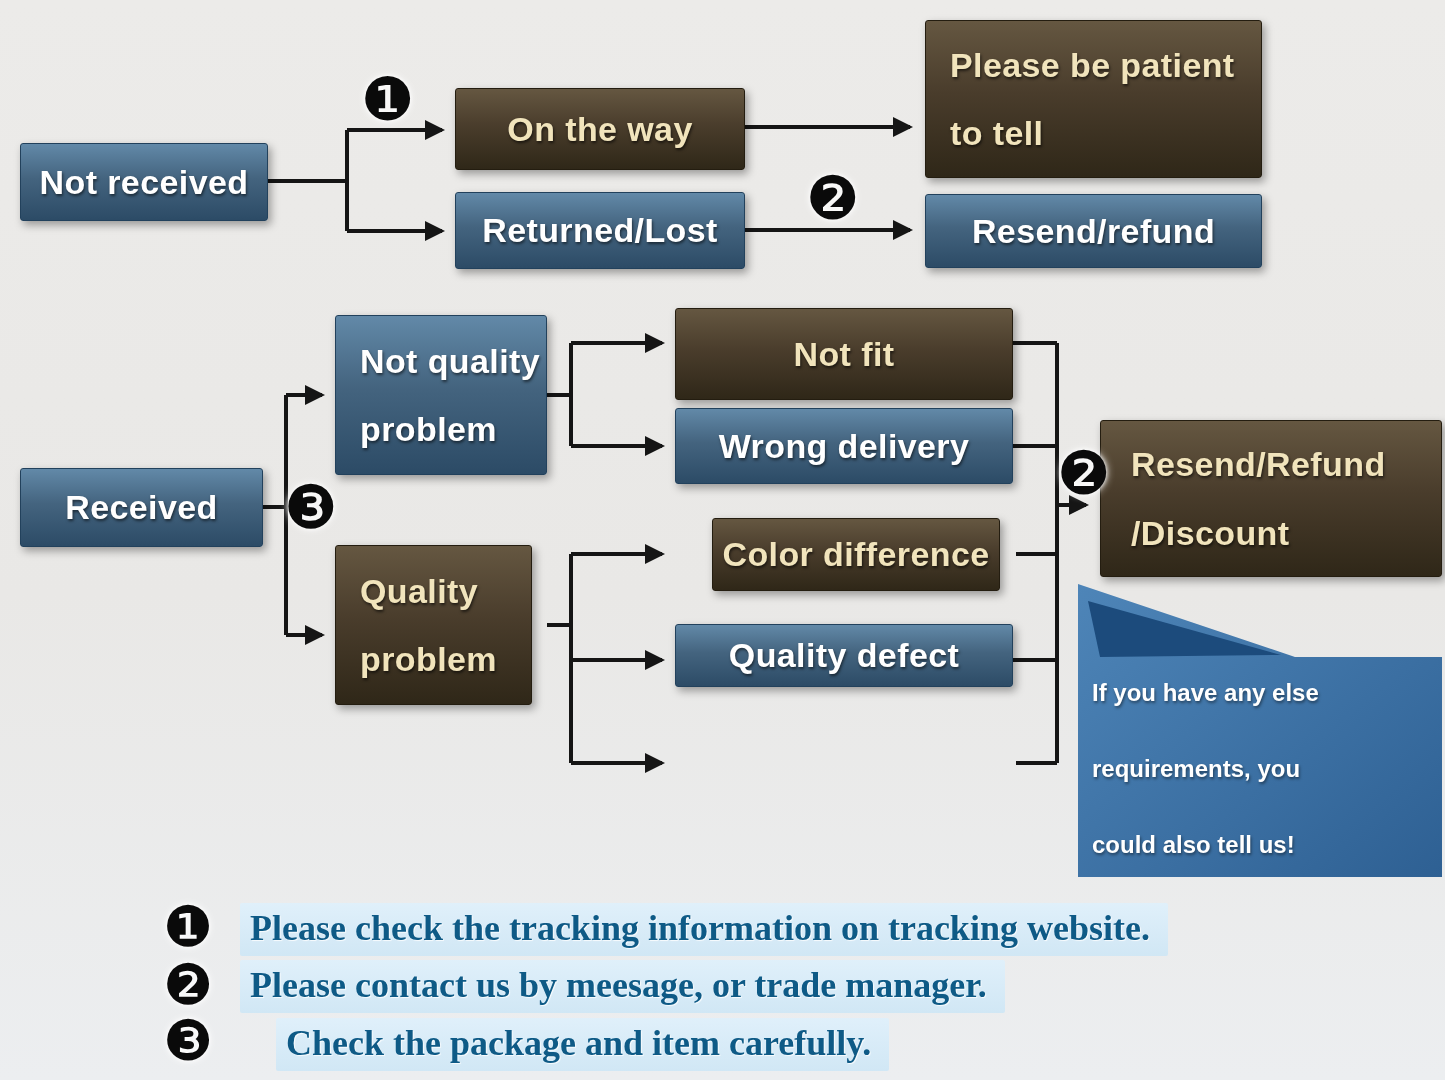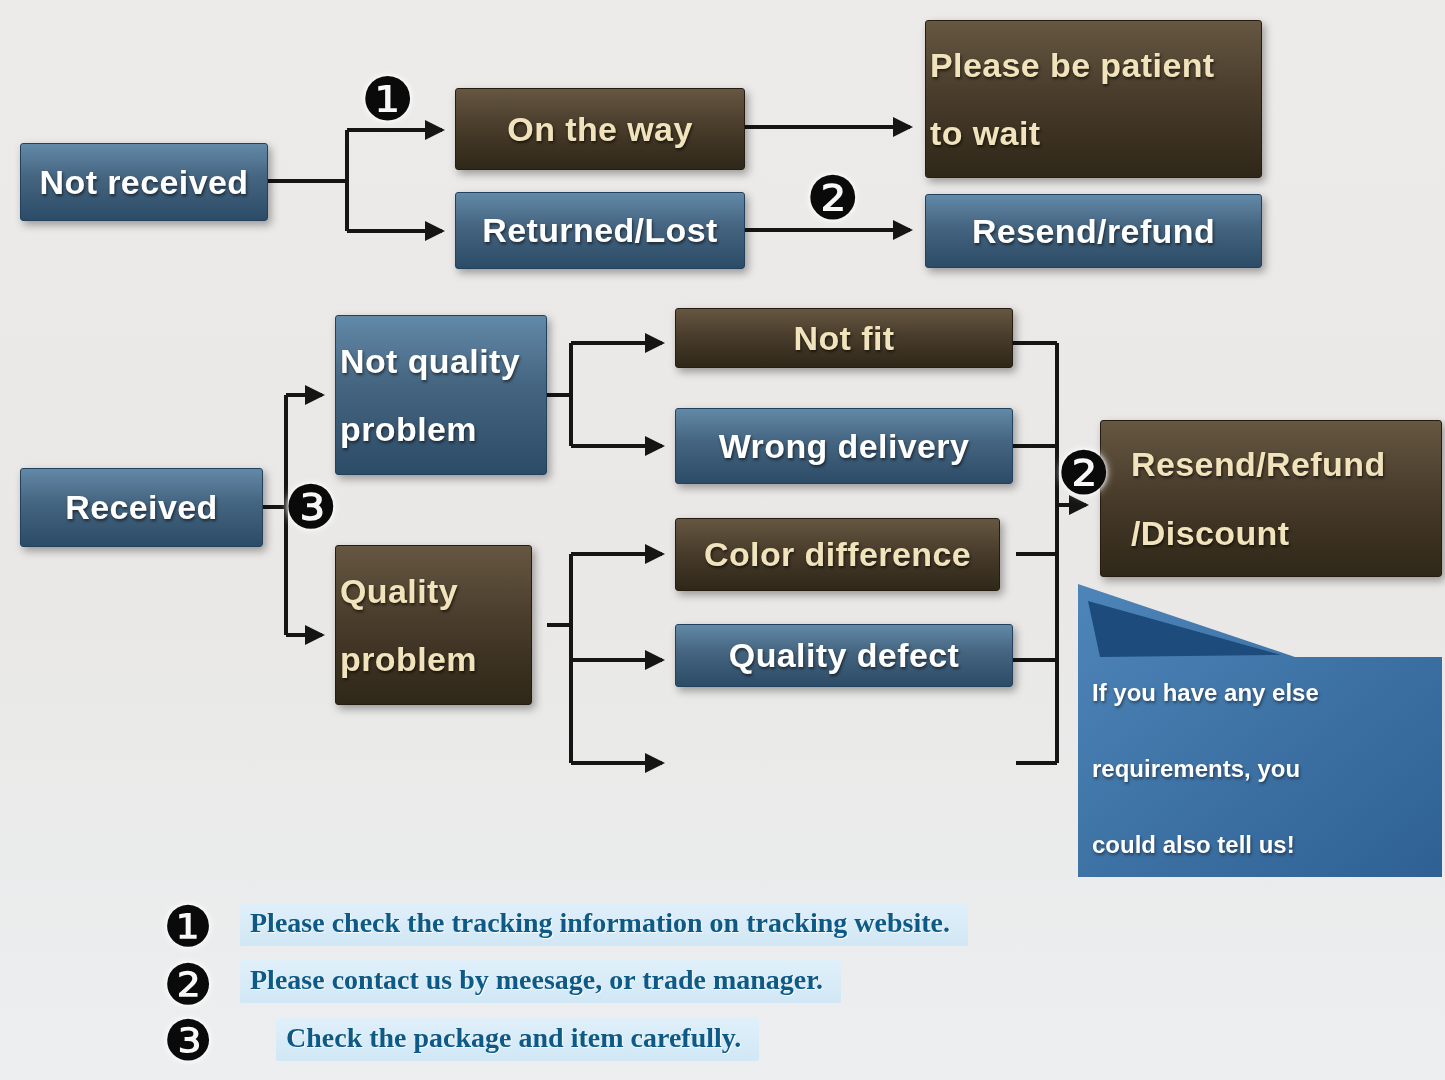--- a/index.html
+++ b/index.html
@@ -11,21 +11,21 @@
   svg.layer { position:absolute; left:0; top:0; z-index:1; }
   .ln { stroke:#151515; stroke-width:4; fill:none; }
 
   .node {
     position:absolute; box-sizing:border-box; z-index:2;
     display:flex; flex-direction:column; justify-content:center;
     font-weight:bold; font-size:34px; letter-spacing:.4px;
     border-radius:3px; box-shadow:3px 4px 9px rgba(0,0,0,.35);
   }
   .node.center { align-items:center; text-align:center; }
-  .node.left   { align-items:flex-start; padding-left:4px; gap:30px; }
+  .node.left   { align-items:flex-start; padding-left:24px; gap:30px; }
   .blue {
     background:linear-gradient(180deg,#6289a8 0%, #44647f 45%, #2c4b66 100%);
     color:#ffffff; border:1px solid #22415c;
     text-shadow:1px 2px 3px rgba(0,0,0,.55);
     justify-content:center;
   }
   .brown {
     background:linear-gradient(180deg,#655741 0%, #4a3d2c 45%, #2f2718 100%);
     color:#f1e4bc; border:1px solid #241d10;
     text-shadow:1px 2px 3px rgba(0,0,0,.6);
@@ -37,21 +37,21 @@
     font-family:"DejaVu Sans", sans-serif; font-size:60px; color:#0a0a0a;
     text-shadow:0 0 9px rgba(255,255,255,.95), 0 0 4px rgba(255,255,255,.9);
   }
   .legend-num {
     position:absolute; z-index:3; line-height:1;
     font-family:"DejaVu Sans", sans-serif; font-size:56px; color:#0a0a0a;
     text-shadow:0 0 9px rgba(255,255,255,.95), 0 0 4px rgba(255,255,255,.9);
   }
   .legend-text {
     position:absolute; z-index:3; white-space:nowrap;
-    font-family:"Liberation Serif", serif; font-weight:bold; font-size:28px;
+    font-family:"Liberation Serif", serif; font-weight:bold; font-size:36px;
     color:#0e5a86;
     background:linear-gradient(180deg, rgba(223,240,251,.95), rgba(204,230,246,.85));
     padding:4px 18px 7px 10px; border-radius:2px;
     text-shadow:1px 1px 1px rgba(255,255,255,.85);
   }
   .bubble-text {
     position:absolute; left:1092px; top:655px; width:348px; z-index:3;
     color:#ffffff; font-weight:bold; font-size:24px;
     text-shadow:1px 2px 3px rgba(0,0,0,.45);
   }
@@ -112,21 +112,21 @@
   <div class="node brown center" style="left:455px; top:88px; width:290px; height:82px;">
     <span>On the way</span>
   </div>
 
   <div class="node blue center" style="left:455px; top:192px; width:290px; height:77px;">
     <span>Returned/Lost</span>
   </div>
 
   <div class="node brown left" style="left:925px; top:20px; width:337px; height:158px;">
     <span>Please be patient</span>
-    <span>to wait</span>
+    <span>to tell</span>
   </div>
 
   <div class="flow-marker" style="left:806px; top:168px;">❷</div>
 
   <div class="node blue center" style="left:925px; top:194px; width:337px; height:74px;">
     <span>Resend/refund</span>
   </div>
 
   <div class="node blue center" style="left:20px; top:468px; width:243px; height:79px;">
     <span>Received</span>
@@ -137,29 +137,29 @@
   <div class="node blue left" style="left:335px; top:315px; width:212px; height:160px;">
     <span>Not quality</span>
     <span>problem</span>
   </div>
 
   <div class="node brown left" style="left:335px; top:545px; width:197px; height:160px;">
     <span>Quality</span>
     <span>problem</span>
   </div>
 
-  <div class="node brown center" style="left:675px; top:308px; width:338px; height:60px;">
+  <div class="node brown center" style="left:675px; top:308px; width:338px; height:92px;">
     <span>Not fit</span>
   </div>
 
   <div class="node blue center" style="left:675px; top:408px; width:338px; height:76px;">
     <span>Wrong delivery</span>
   </div>
 
-  <div class="node brown center" style="left:675px; top:518px; width:325px; height:73px;align-items:center;">
+  <div class="node brown center" style="left:712px; top:518px; width:288px; height:73px;align-items:center;">
     <span>Color difference</span>
   </div>
 
   <div class="node blue center" style="left:675px; top:624px; width:338px; height:63px;">
     <span>Quality defect</span>
   </div>
 
 
   <div class="flow-marker" style="left:1057px; top:443px;">❷</div>
 

